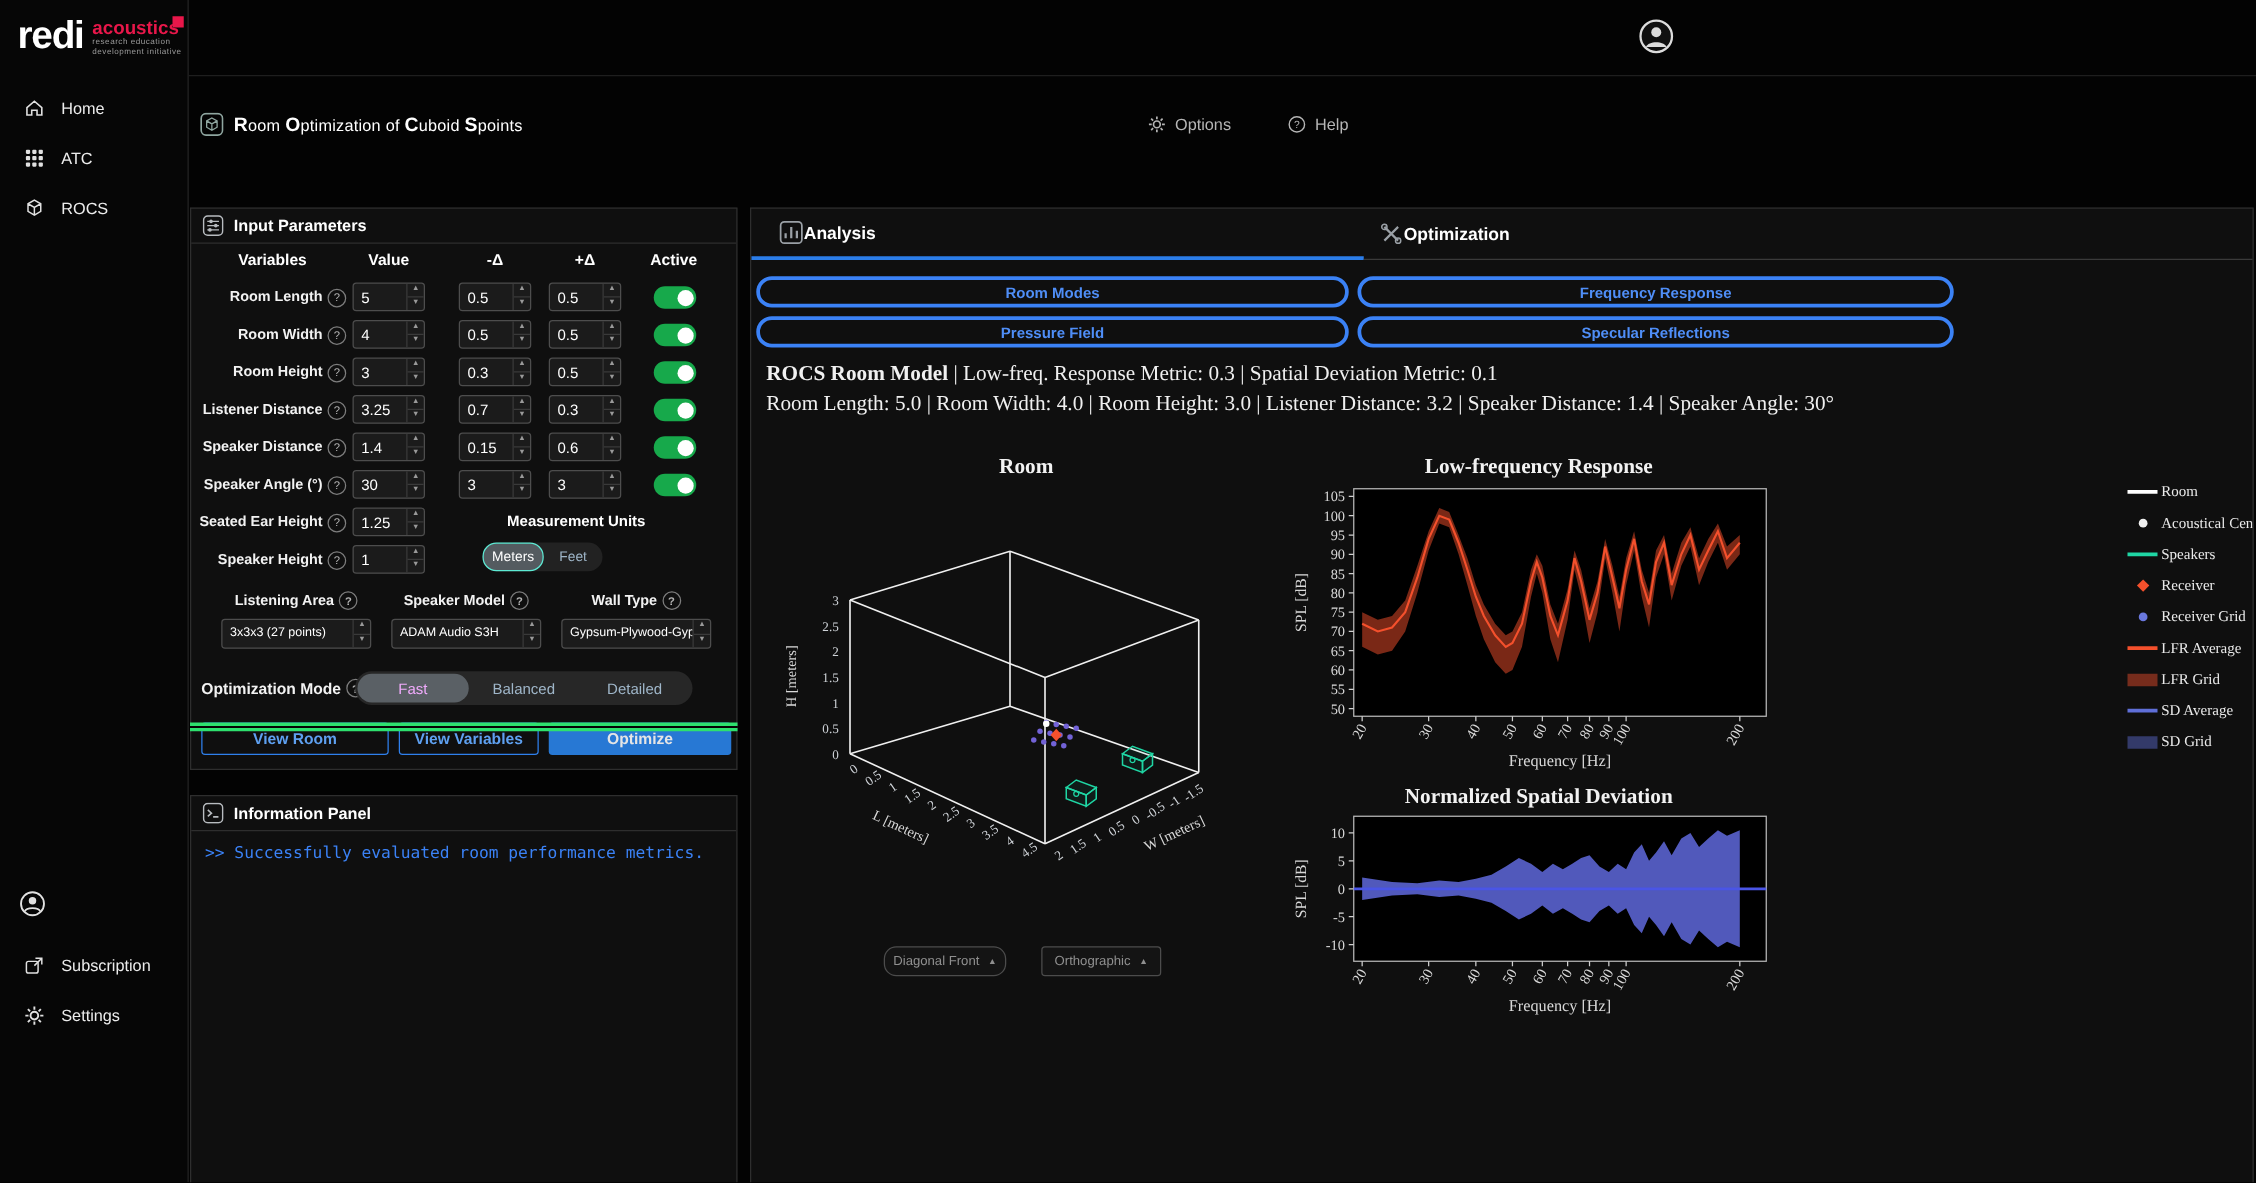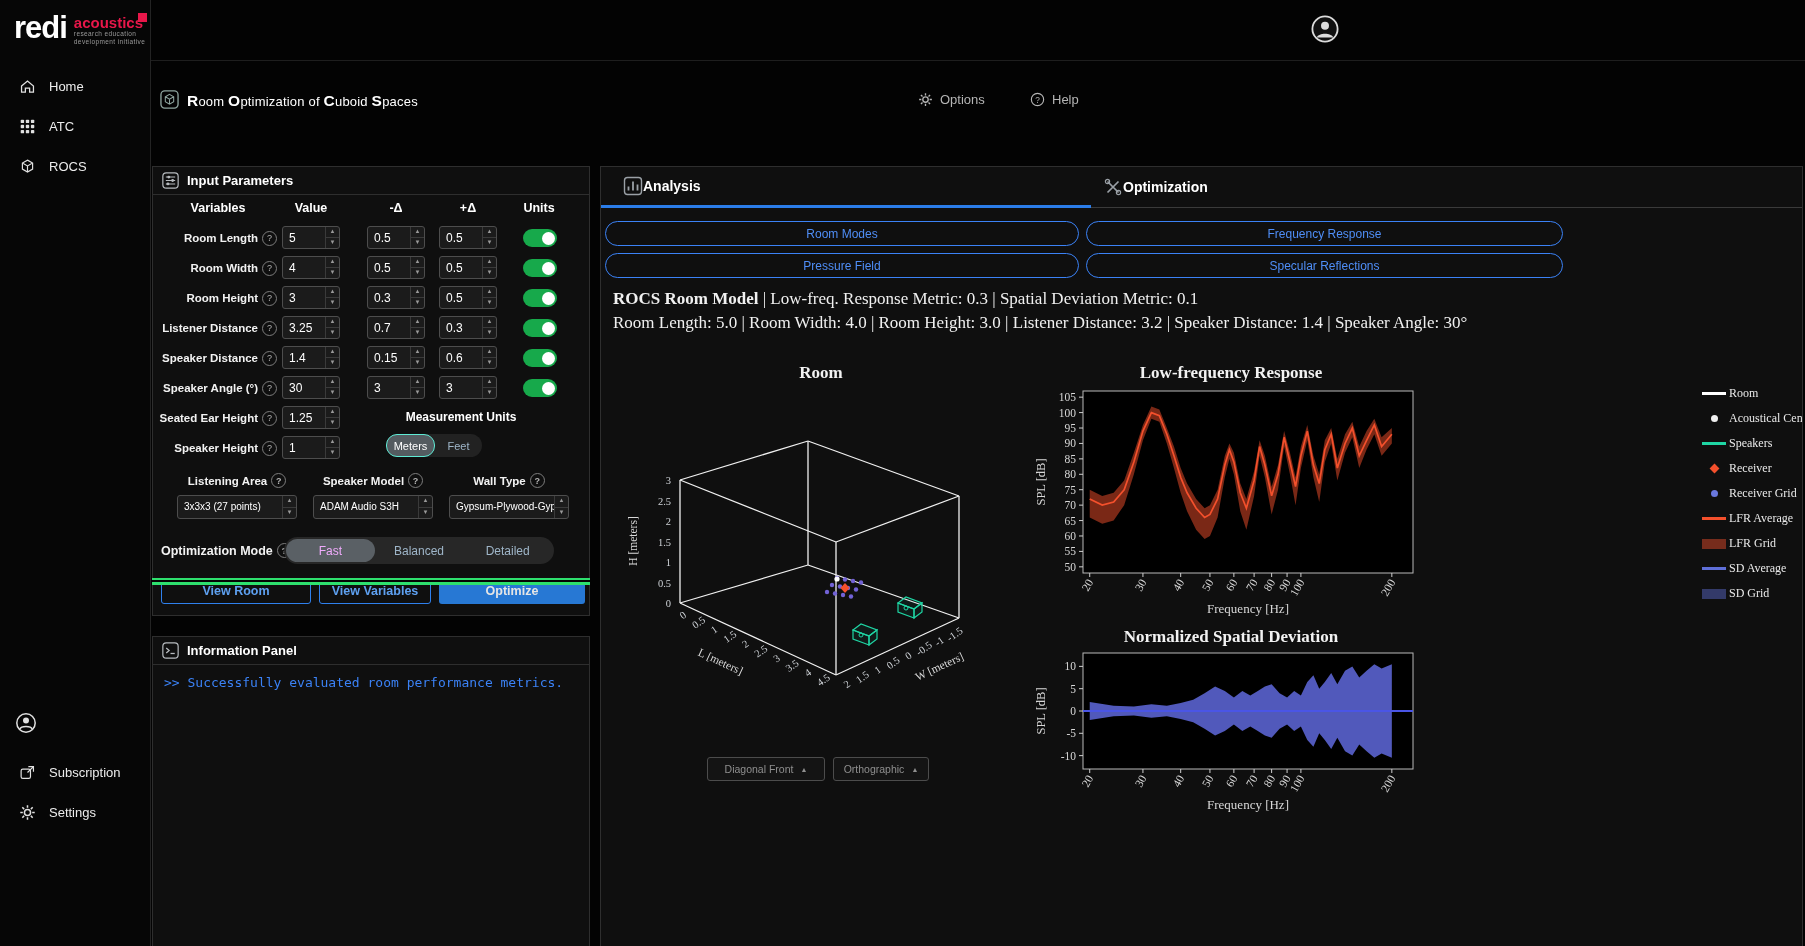--- a/index.html
+++ b/index.html
@@ -72,21 +72,21 @@
 
   
   .info{left:152px;top:592px;width:438px;height:360px;}
   .log{position:absolute;left:11px;top:38px;font-family:"DejaVu Sans Mono",monospace;font-size:13px;color:#3b82f6;white-space:pre-wrap;}
 
   
   .rp{left:600px;top:122px;width:1203px;height:830px;overflow:hidden;}
   .tab{position:absolute;top:0;height:41px;display:flex;align-items:center;gap:0;font-weight:bold;font-size:14px;color:#fff;cursor:pointer;box-sizing:border-box;}
   .tab-analysis{left:0;width:490px;padding-left:22px;border-bottom:3px solid #2b7de9;}
   .tab-opt{left:490px;width:713px;padding-left:12px;border-bottom:1px solid #3a3a3a;}
-  .vbtn{position:absolute;height:25px;border:1px solid #3b82f6;border-radius:13px;color:#4f8ef7;font-weight:normal;font-size:12px;background:transparent;}
+  .vbtn{position:absolute;height:25px;border:3px solid #3b82f6;border-radius:13px;color:#4f8ef7;font-weight:bold;font-size:12px;background:transparent;}
   .mline{position:absolute;left:12px;font-family:"Liberation Serif",serif;font-size:17px;color:#f0f0f0;white-space:nowrap;}
   .chart-title{position:absolute;text-align:center;font-family:"Liberation Serif",serif;font-weight:bold;font-size:17px;color:#f2f2f2;}
   .cam-btn{position:absolute;height:24px;border:1px solid #4c4c4c;border-radius:3px;background:#141414;color:#8f8f8f;
            font-size:10.5px;display:flex;align-items:center;justify-content:center;gap:7px;}
   .tri{font-size:7px;color:#8f8f8f;}
   svg.chart{position:absolute;}
 
   
   #legend{position:absolute;left:1098px;top:214px;width:110px;}
   .legend-item{display:flex;align-items:center;height:25px;cursor:pointer;}
@@ -177,21 +177,21 @@
         <path d="M6.8 23.6c1.8-5 14.6-5 16.4 0" fill="#dcdcdc"></path>
       </svg>
   </div>
 
   <span class="title-icon">
     <svg width="19" height="19" viewBox="0 0 20 20">
         <rect x="1" y="1" width="18" height="18" rx="4" stroke="#8fa6a0" stroke-width="1.4" fill="none"></rect>
         <path d="M10 4.6l4.4 2.5v5.3L10 14.9l-4.4-2.5V7.1z M5.6 7.1l4.4 2.5 4.4-2.5 M10 9.6v5.3" stroke="#8fa6a0" stroke-width="1.1" fill="none"></path>
       </svg>
   </span>
-  <div class="page-title"><span class="cap">R</span><span>oom </span><span class="cap">O</span><span>ptimization of </span><span class="cap">C</span><span>uboid </span><span class="cap">S</span><span>paces</span></div>
+  <div class="page-title"><span class="cap">R</span><span>oom </span><span class="cap">O</span><span>ptimization of </span><span class="cap">C</span><span>uboid </span><span class="cap">S</span><span>points</span></div>
   <div class="hdr-btn" style="left:918px;">
     <svg width="15" height="15" viewBox="0 0 20 20">
         <g stroke="#b5b5b5" stroke-width="1.8" fill="none">
           <circle cx="10" cy="10" r="3.6"></circle>
           <path d="M10 1.5v3M10 15.5v3M1.5 10h3M15.5 10h3M3.9 3.9l2.1 2.1M14 14l2.1 2.1M16.1 3.9L14 6M6 14l-2.1 2.1"></path>
         </g>
       </svg>
     <span>Options</span>
   </div>
   <div class="hdr-btn" style="left:1030px;">
@@ -210,21 +210,21 @@
           <circle cx="8" cy="6" r="1.7" fill="#b8bcc0"></circle>
           <circle cx="12.5" cy="10" r="1.7" fill="#b8bcc0"></circle>
           <circle cx="7" cy="14" r="1.7" fill="#b8bcc0"></circle>
         </svg>
       <span>Input Parameters</span>
     </div>
     <span class="col-h" style="left:6px;width:118px;">Variables</span>
     <span class="col-h" style="left:129px;width:58px;">Value</span>
     <span class="col-h" style="left:214px;width:58px;">-Δ</span>
     <span class="col-h" style="left:286px;width:58px;">+Δ</span>
-    <span class="col-h" style="left:356px;width:60px;">Units</span>
+    <span class="col-h" style="left:356px;width:60px;">Active</span>
 
     <div class="prow" style="top:56px;">
       <div class="c-lab">
           <span class="plab">Room Length</span>
           <span class="q">?</span>
         </div>
       <div class="ninp" style="left:123px;">
           <input value="5" style="">
           <div class="spin">
             <span>▲</span>
@@ -574,21 +574,21 @@
         <circle cx="237" cy="205" r="2.2" fill="#7262d6"></circle>
         <circle cx="245" cy="206.5" r="2.2" fill="#7262d6"></circle>
         <circle cx="216" cy="209" r="2.2" fill="#7262d6"></circle>
         <circle cx="224" cy="210.5" r="2.2" fill="#7262d6"></circle>
         <circle cx="232" cy="212" r="2.2" fill="#7262d6"></circle>
         <circle cx="240" cy="213.5" r="2.2" fill="#7262d6"></circle>
         <path d="M234 200l4.5 5-4.5 5-4.5-5z" fill="#f4502c"></path>
         <circle cx="226" cy="196" r="2.6" fill="#ffffff"></circle>
       </svg>
 
-    <button class="cam-btn" style="left:106px;top:590px;width:118px;">
+    <button class="cam-btn" style="left:106px;top:590px;width:98px;border-radius:10px;">
         <span>Diagonal Front</span>
         <span class="tri">▲</span>
       </button>
     <button class="cam-btn" style="left:232px;top:590px;width:96px;">
         <span>Orthographic</span>
         <span class="tri">▲</span>
       </button>
 
     <div class="chart-title" style="left:430px;top:196px;width:400px;">Low-frequency Response</div>
     <svg id="lfr-svg" class="chart" style="left:430px;top:214px;" width="400" height="244">

